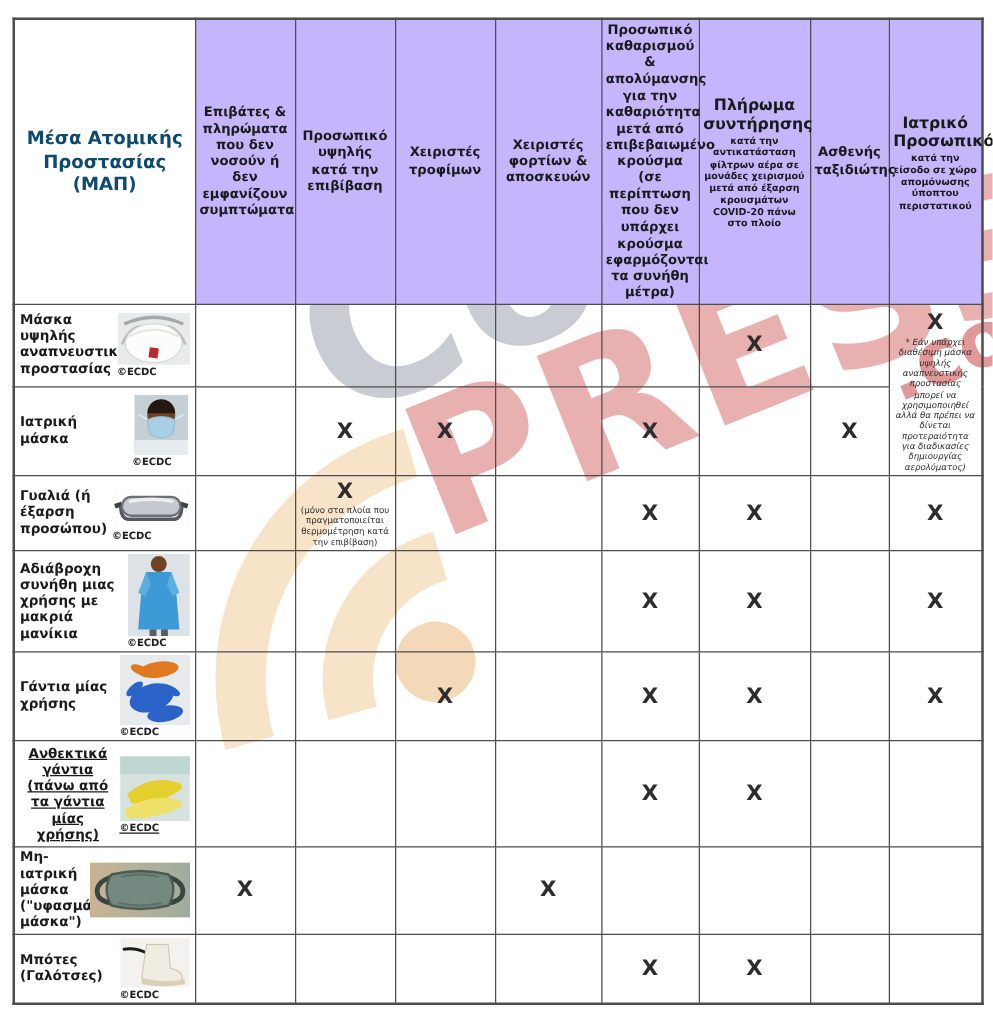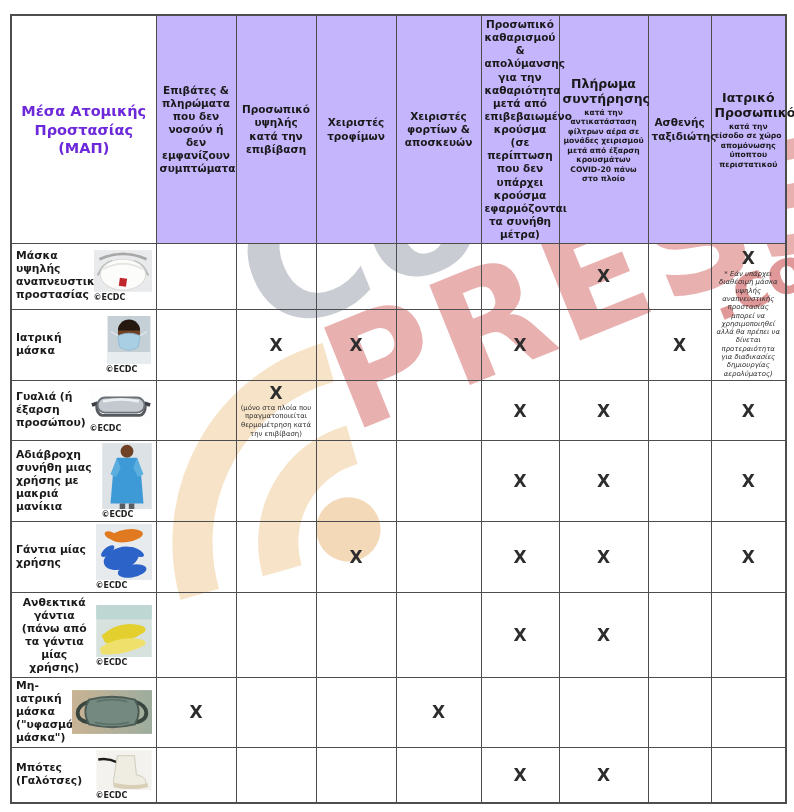--- a/index.html
+++ b/index.html
@@ -16,21 +16,21 @@
   .wm-press{font-size:148px;color:#e9b0b0;letter-spacing:5px;}
   .wm-com{display:block;text-align:right;font-size:62px;color:#e19898;margin-top:-30px;padding-right:6px;}
 
   
   table{position:absolute;left:10px;top:14px;width:775px;z-index:1;
         border-collapse:collapse;table-layout:fixed;background:transparent;}
   table,td,th{border:1px solid #4d4d4d;}
   table{border-width:2px;}
   td,th{padding:2px 3px;vertical-align:middle;background:transparent;}
   th{background:#c4b5fd;font-size:10.5px;font-weight:bold;line-height:1.25;text-align:center;}
-  th.title-cell{background:#fff;font-size:14.5px;color:#6d28d9;}
+  th.title-cell{background:#fff;font-size:14.5px;color:#0c4a6e;}
   .hdr-main{display:block;font-size:12.5px;text-align:center;}
   .hdr-sub{display:block;font-size:7.6px;margin-top:1px;}
 
   td.label-cell{padding:2px 4px;}
   .label-wrap{display:flex;align-items:center;gap:3px;}
   .row-label{flex:1;font-size:10.8px;font-weight:bold;line-height:1.2;min-width:0;}
   .row-label.centered{text-align:center;}
   .fig{flex:0 0 auto;text-align:center;}
   .fig svg{display:block;margin:0 auto;}
   .credit{font-size:8px;font-weight:bold;margin-top:1px;color:#222;text-align:left;}
@@ -232,21 +232,21 @@
       <td class="mark"></td>
       <td class="mark">X</td>
       <td class="mark"></td>
       <td class="mark">X</td>
       <td class="mark">X</td>
       <td class="mark"></td>
       <td class="mark">X</td>
     </tr>
 
     <tr style="height:82px">
-      <td class="label-cell" style="vertical-align:top;padding-top:4px;">
+      <td class="label-cell" style="vertical-align:top;padding-top:4px;text-decoration:underline;">
             <div class="label-wrap">
         <div class="row-label centered">Ανθεκτικά γάντια (πάνω από τα γάντια μίας χρήσης)</div>
         <div class="fig">
           <svg width="56" height="52" viewBox="0 0 62 58">
             <rect width="62" height="58" fill="#d7e2df"></rect>
             <rect width="62" height="16" fill="#bfd7d2"></rect>
             <path d="M6,34 q18,-16 40,-12 q12,2 8,8 q-20,14 -44,12 z" fill="#e3cf2e"></path>
             <path d="M4,48 q20,-14 44,-10 q10,2 6,7 q-22,12 -48,10 z" fill="#eee06a"></path>
           </svg>
           <div class="credit">©ECDC</div>

